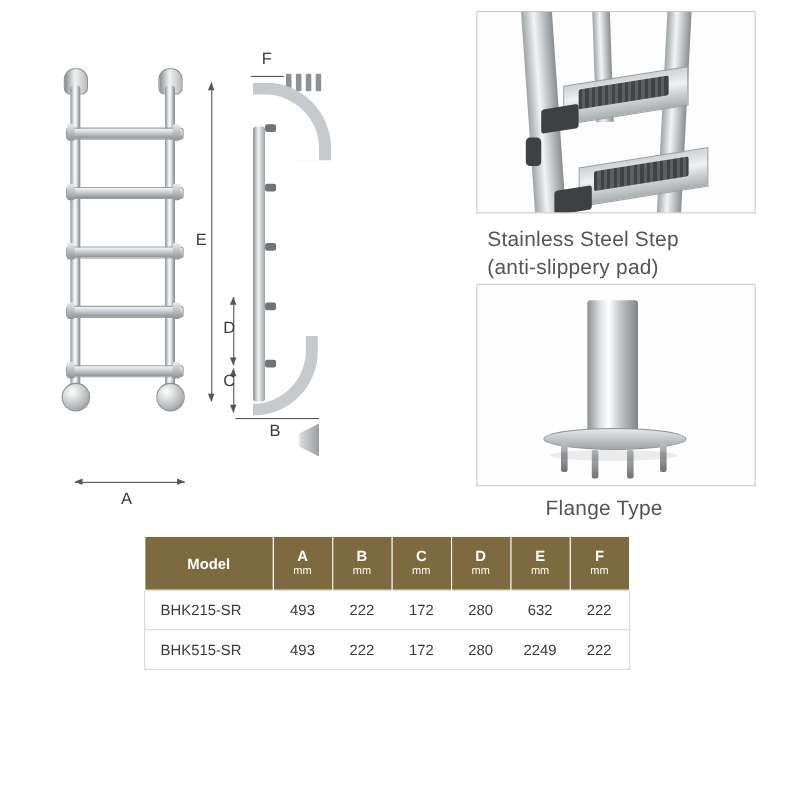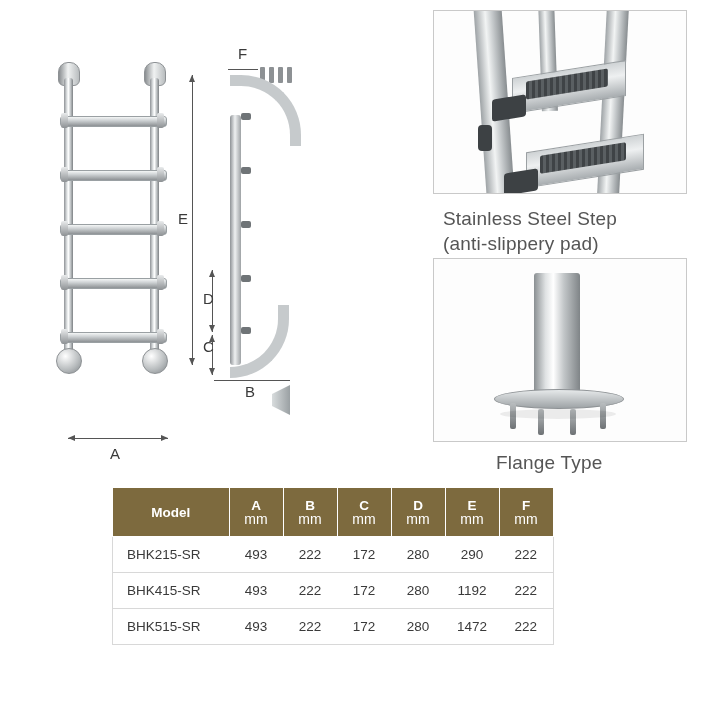--- a/index.html
+++ b/index.html
@@ -91,26 +91,26 @@
       background:linear-gradient(to right,#8a8f92 0%,#dfe2e3 25%,#ffffff 42%,#c2c6c8 65%,#7f8487 100%);
       border-radius:3px 3px 0 0;}
   .fl-base{position:absolute;left:60px;top:130px;width:128px;height:18px;border-radius:50%;
       background:linear-gradient(to bottom,#e6e9ea,#9ea3a6);border:1px solid #8e9295;}
   .fl-bolt{position:absolute;width:6px;height:26px;background:linear-gradient(to bottom,#b9bdbf,#6e7275);
       border-radius:2px;}
   .fl-shadow{position:absolute;left:66px;top:150px;width:116px;height:10px;border-radius:50%;
       background:rgba(0,0,0,.07);}
 
   
-  table.spec{position:absolute;left:112px;top:487px;border-collapse:collapse;
+  table.spec{position:absolute;left:131px;top:487px;border-collapse:collapse;
     font-family:"Liberation Sans",sans-serif;font-size:13px;color:#3a3a3a;}
   table.spec th{background:#7d6a3e;color:#fff;font-weight:bold;border:1px solid #ffffff;
      padding:0;height:48px;vertical-align:middle;}
   table.spec th .t1{display:block;font-size:13.5px;line-height:15px;}
-  table.spec th .t2{display:block;font-size:14px;font-weight:normal;line-height:13px;}
+  table.spec th .t2{display:block;font-size:10px;font-weight:normal;line-height:13px;}
   table.spec td{border-bottom:1px solid #d8d8d8;padding:0 10px;height:35px;text-align:center;
      font-size:13.5px;color:#3a3a3a;}
   table.spec td.model{text-align:left;padding-left:14px;width:92px;}
   table.spec tr td:first-child{border-left:1px solid #d8d8d8;}
   table.spec tr td:last-child{border-right:1px solid #d8d8d8;}
 </style>
 </head>
 <body>
 
 <div class="page">
@@ -246,37 +246,28 @@
         </th>
       </tr>
     </thead>
     <tbody>
       <tr>
         <td class="model">BHK215-SR</td>
         <td>493</td>
         <td>222</td>
         <td>172</td>
         <td>280</td>
-        <td>290</td>
-        <td>222</td>
-      </tr>
-      <tr>
-        <td class="model">BHK415-SR</td>
-        <td>493</td>
-        <td>222</td>
-        <td>172</td>
-        <td>280</td>
-        <td>1192</td>
+        <td>632</td>
         <td>222</td>
       </tr>
       <tr>
         <td class="model">BHK515-SR</td>
         <td>493</td>
         <td>222</td>
         <td>172</td>
         <td>280</td>
-        <td>1472</td>
+        <td>2249</td>
         <td>222</td>
       </tr>
     </tbody>
   </table>
 
 </div>
 
 </body></html>

